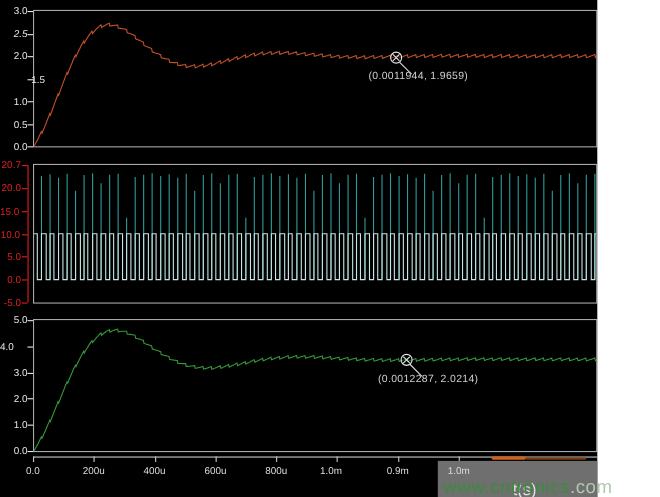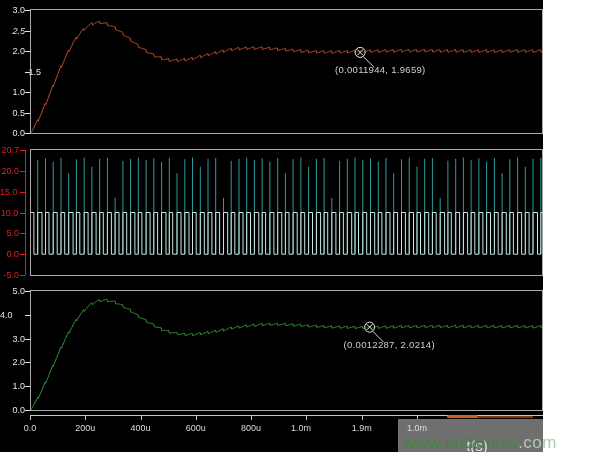--- a/index.html
+++ b/index.html
@@ -119,16 +119,16 @@
     <div class="jslab" style="left: 71.2802px; top: 423px; width: 28px; text-align: center; color: rgb(220, 220, 220); z-index: 6;">200u</div>
     <div class="jslab" style="left: 140.56px; top: 415px; width: 1px; height: 5px; background: rgb(200, 200, 200);"></div>
     <div class="jslab" style="left: 126.56px; top: 423px; width: 28px; text-align: center; color: rgb(220, 220, 220); z-index: 6;">400u</div>
     <div class="jslab" style="left: 195.841px; top: 415px; width: 1px; height: 5px; background: rgb(200, 200, 200);"></div>
     <div class="jslab" style="left: 181.841px; top: 423px; width: 28px; text-align: center; color: rgb(220, 220, 220); z-index: 6;">600u</div>
     <div class="jslab" style="left: 251.121px; top: 415px; width: 1px; height: 5px; background: rgb(200, 200, 200);"></div>
     <div class="jslab" style="left: 237.121px; top: 423px; width: 28px; text-align: center; color: rgb(220, 220, 220); z-index: 6;">800u</div>
     <div class="jslab" style="left: 306.401px; top: 415px; width: 1px; height: 5px; background: rgb(200, 200, 200);"></div>
     <div class="jslab" style="left: 291px; top: 423px; width: 28px; color: rgb(220, 220, 220); z-index: 6;">1.0m</div>
     <div class="jslab" style="left: 361.681px; top: 415px; width: 1px; height: 5px; background: rgb(200, 200, 200);"></div>
-    <div class="jslab" style="left: 347.681px; top: 423px; width: 28px; text-align: center; color: rgb(220, 220, 220); z-index: 6;">1.9m</div>
+    <div class="jslab" style="left: 347.681px; top: 423px; width: 28px; text-align: center; color: rgb(220, 220, 220); z-index: 6;">0.9m</div>
     <div class="jslab" style="left: 416.961px; top: 415px; width: 1px; height: 5px; background: rgb(200, 200, 200);"></div>
     <div class="jslab" style="left: 402.961px; top: 423px; width: 28px; text-align: center; color: rgb(220, 220, 220); z-index: 6;">1.0m</div>
   </div>
 
 </body></html>

